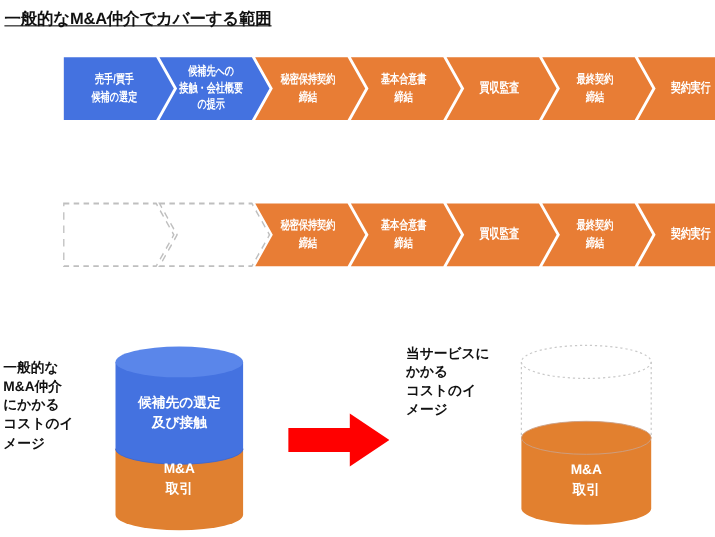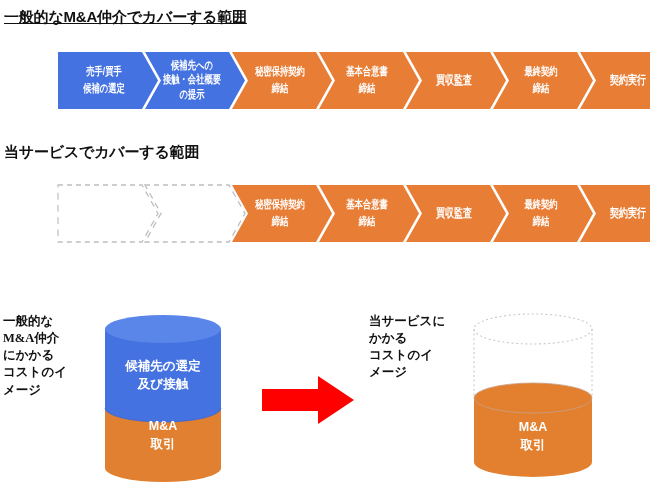--- a/index.html
+++ b/index.html
@@ -43,21 +43,21 @@
 
   
   .cost-caption{
     position:absolute;
     font-size:12.5px;
     font-weight:bold;
     color:#111111;
     line-height:1.37;
     white-space:pre-line;
   }
-  #cost-caption-left{left:3px;top:313px;width:86px;font-family:Liberation Serif, serif;}
+  #cost-caption-left{left:3px;top:326px;width:86px;}
   #cost-caption-right{left:369px;top:313px;width:100px;}
 
   .cyl-wrap{position:absolute;}
   #cylinder-left{left:104px;top:310px;width:118px;height:172px;}
   #cylinder-right{left:472px;top:310px;width:122px;height:172px;}
   .cyl-wrap svg{display:block;width:100%;height:100%;overflow:visible;}
 
   .cyl-label{
     fill:#ffffff;
     font-family:"Liberation Sans","DejaVu Sans",sans-serif;
@@ -109,21 +109,20 @@
 
       <text class="chev-label big" x="396" y="21">買収監査</text>
 
       <text class="chev-label" x="483" y="15">最終契約</text>
       <text class="chev-label" x="483" y="27">締結</text>
 
       <text class="chev-label big" x="570" y="21">契約実行</text>
     </svg>
   </div>
 
-  <div id="title-2" class="section-title">当サービスでカバーする範囲</div>
 
   <div id="process-row-2" class="process-row">
     <svg viewBox="0 0 622 42" preserveAspectRatio="none" aria-hidden="true">
 
       <polygon points="0,0 84,0 100,21 84,42 0,42" fill="#ffffff" stroke="#BFBFBF" stroke-width="1.2" stroke-dasharray="5,4"></polygon>
 
       <polygon points="87,0 171,0 187,21 171,42 87,42 103,21" fill="#ffffff" stroke="#BFBFBF" stroke-width="1.2" stroke-dasharray="5,4"></polygon>
 
       <polygon points="174,0 258,0 274,21 258,42 174,42 190,21" fill="#E87D35"></polygon>
       <polygon points="261,0 345,0 361,21 345,42 261,42 277,21" fill="#E87D35"></polygon>

